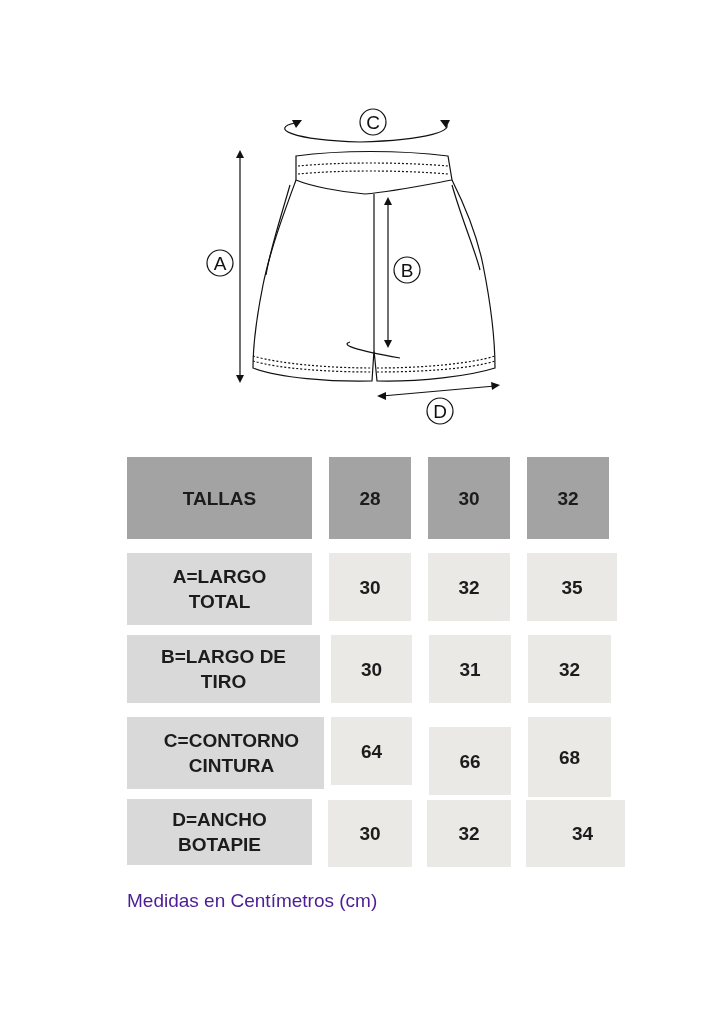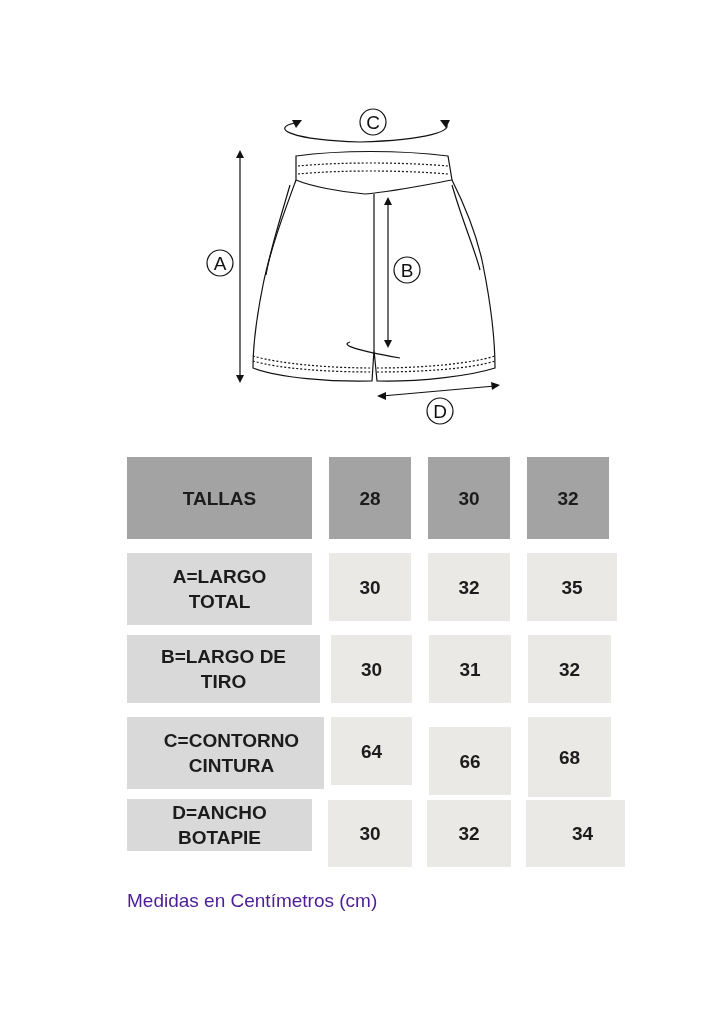--- a/index.html
+++ b/index.html
@@ -110,21 +110,21 @@
 <div class="cell val" style="left:331px;top:717px;width:81px;height:68px;">
     <span>64</span>
   </div>
 <div class="cell val" style="left:429px;top:717px;width:82px;height:68px;margin-top:10px;">
     <span>66</span>
   </div>
 <div class="cell val" style="left:528px;top:717px;width:83px;height:80px;">
     <span>68</span>
   </div>
 
-<div class="cell lbl" style="left:127px;top:799px;width:185px;height:52px;">
+<div class="cell lbl" style="left:127px;top:799px;width:185px;height:66px;">
     <span>D=ANCHO
 BOTAPIE</span>
   </div>
 <div class="cell val" style="left:328px;top:800px;width:84px;height:67px;">
     <span>30</span>
   </div>
 <div class="cell val" style="left:427px;top:800px;width:84px;height:67px;">
     <span>32</span>
   </div>
 <div class="cell val" style="left:526px;top:800px;width:85px;height:67px;padding-left:14px;">

